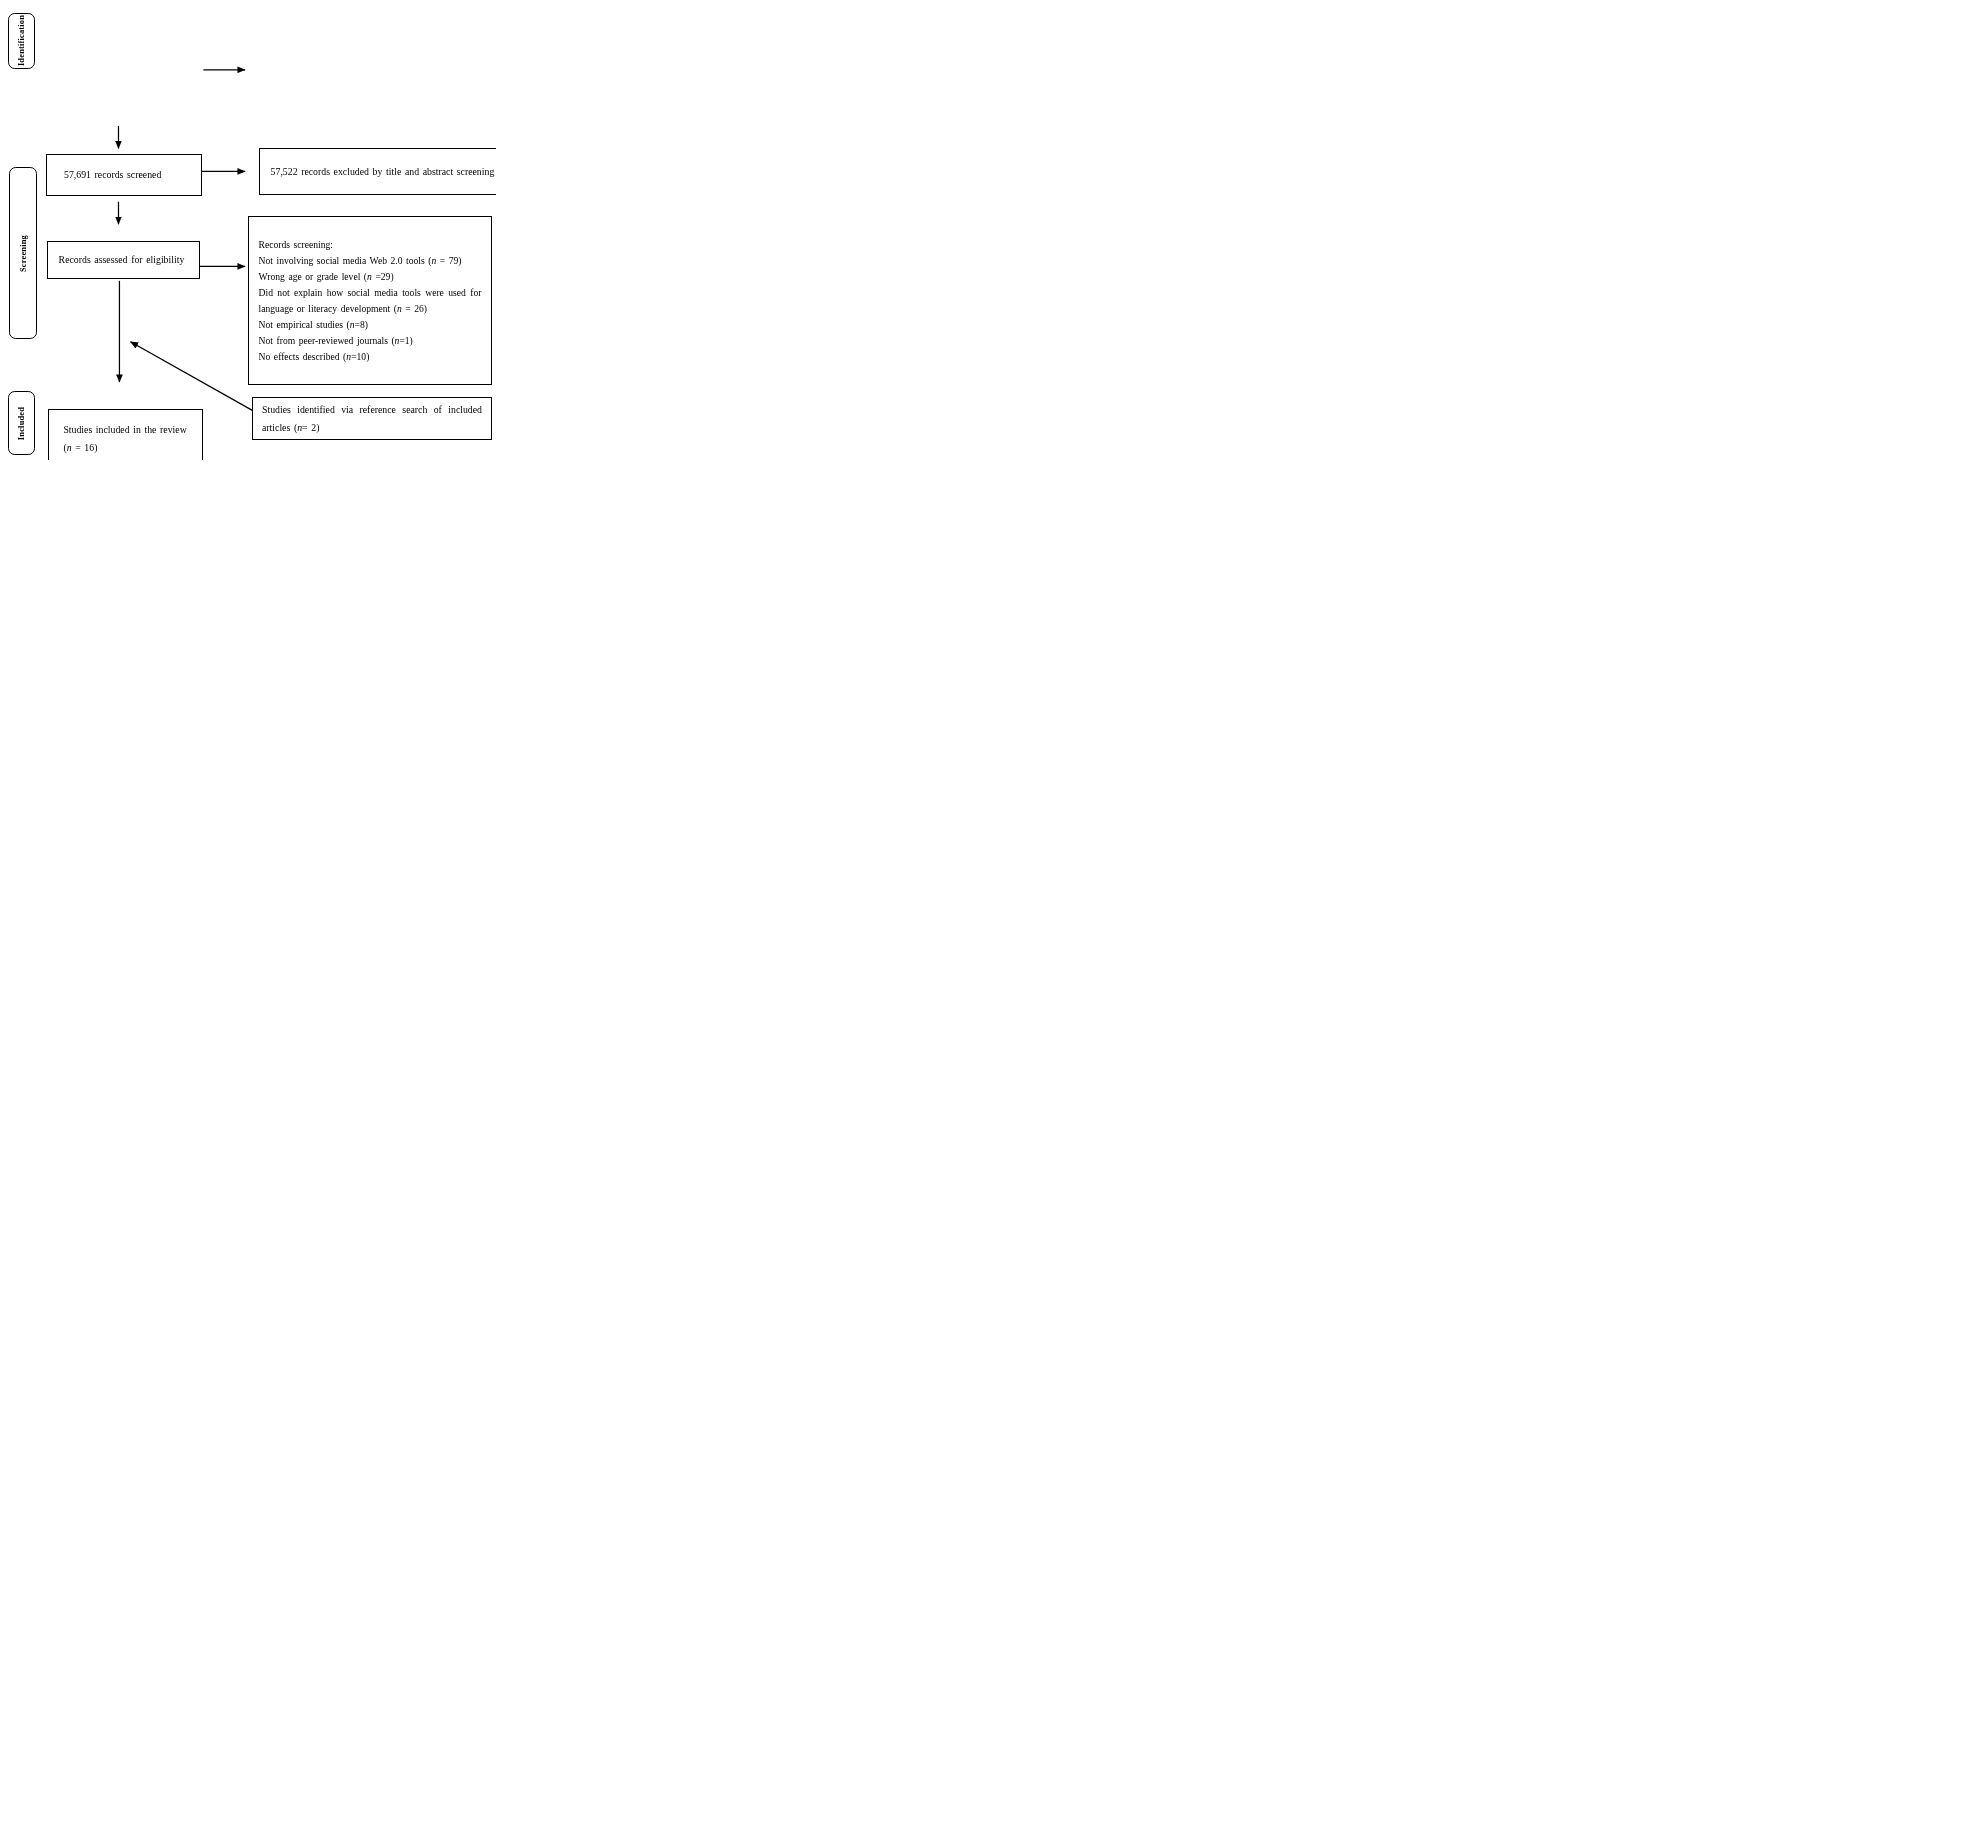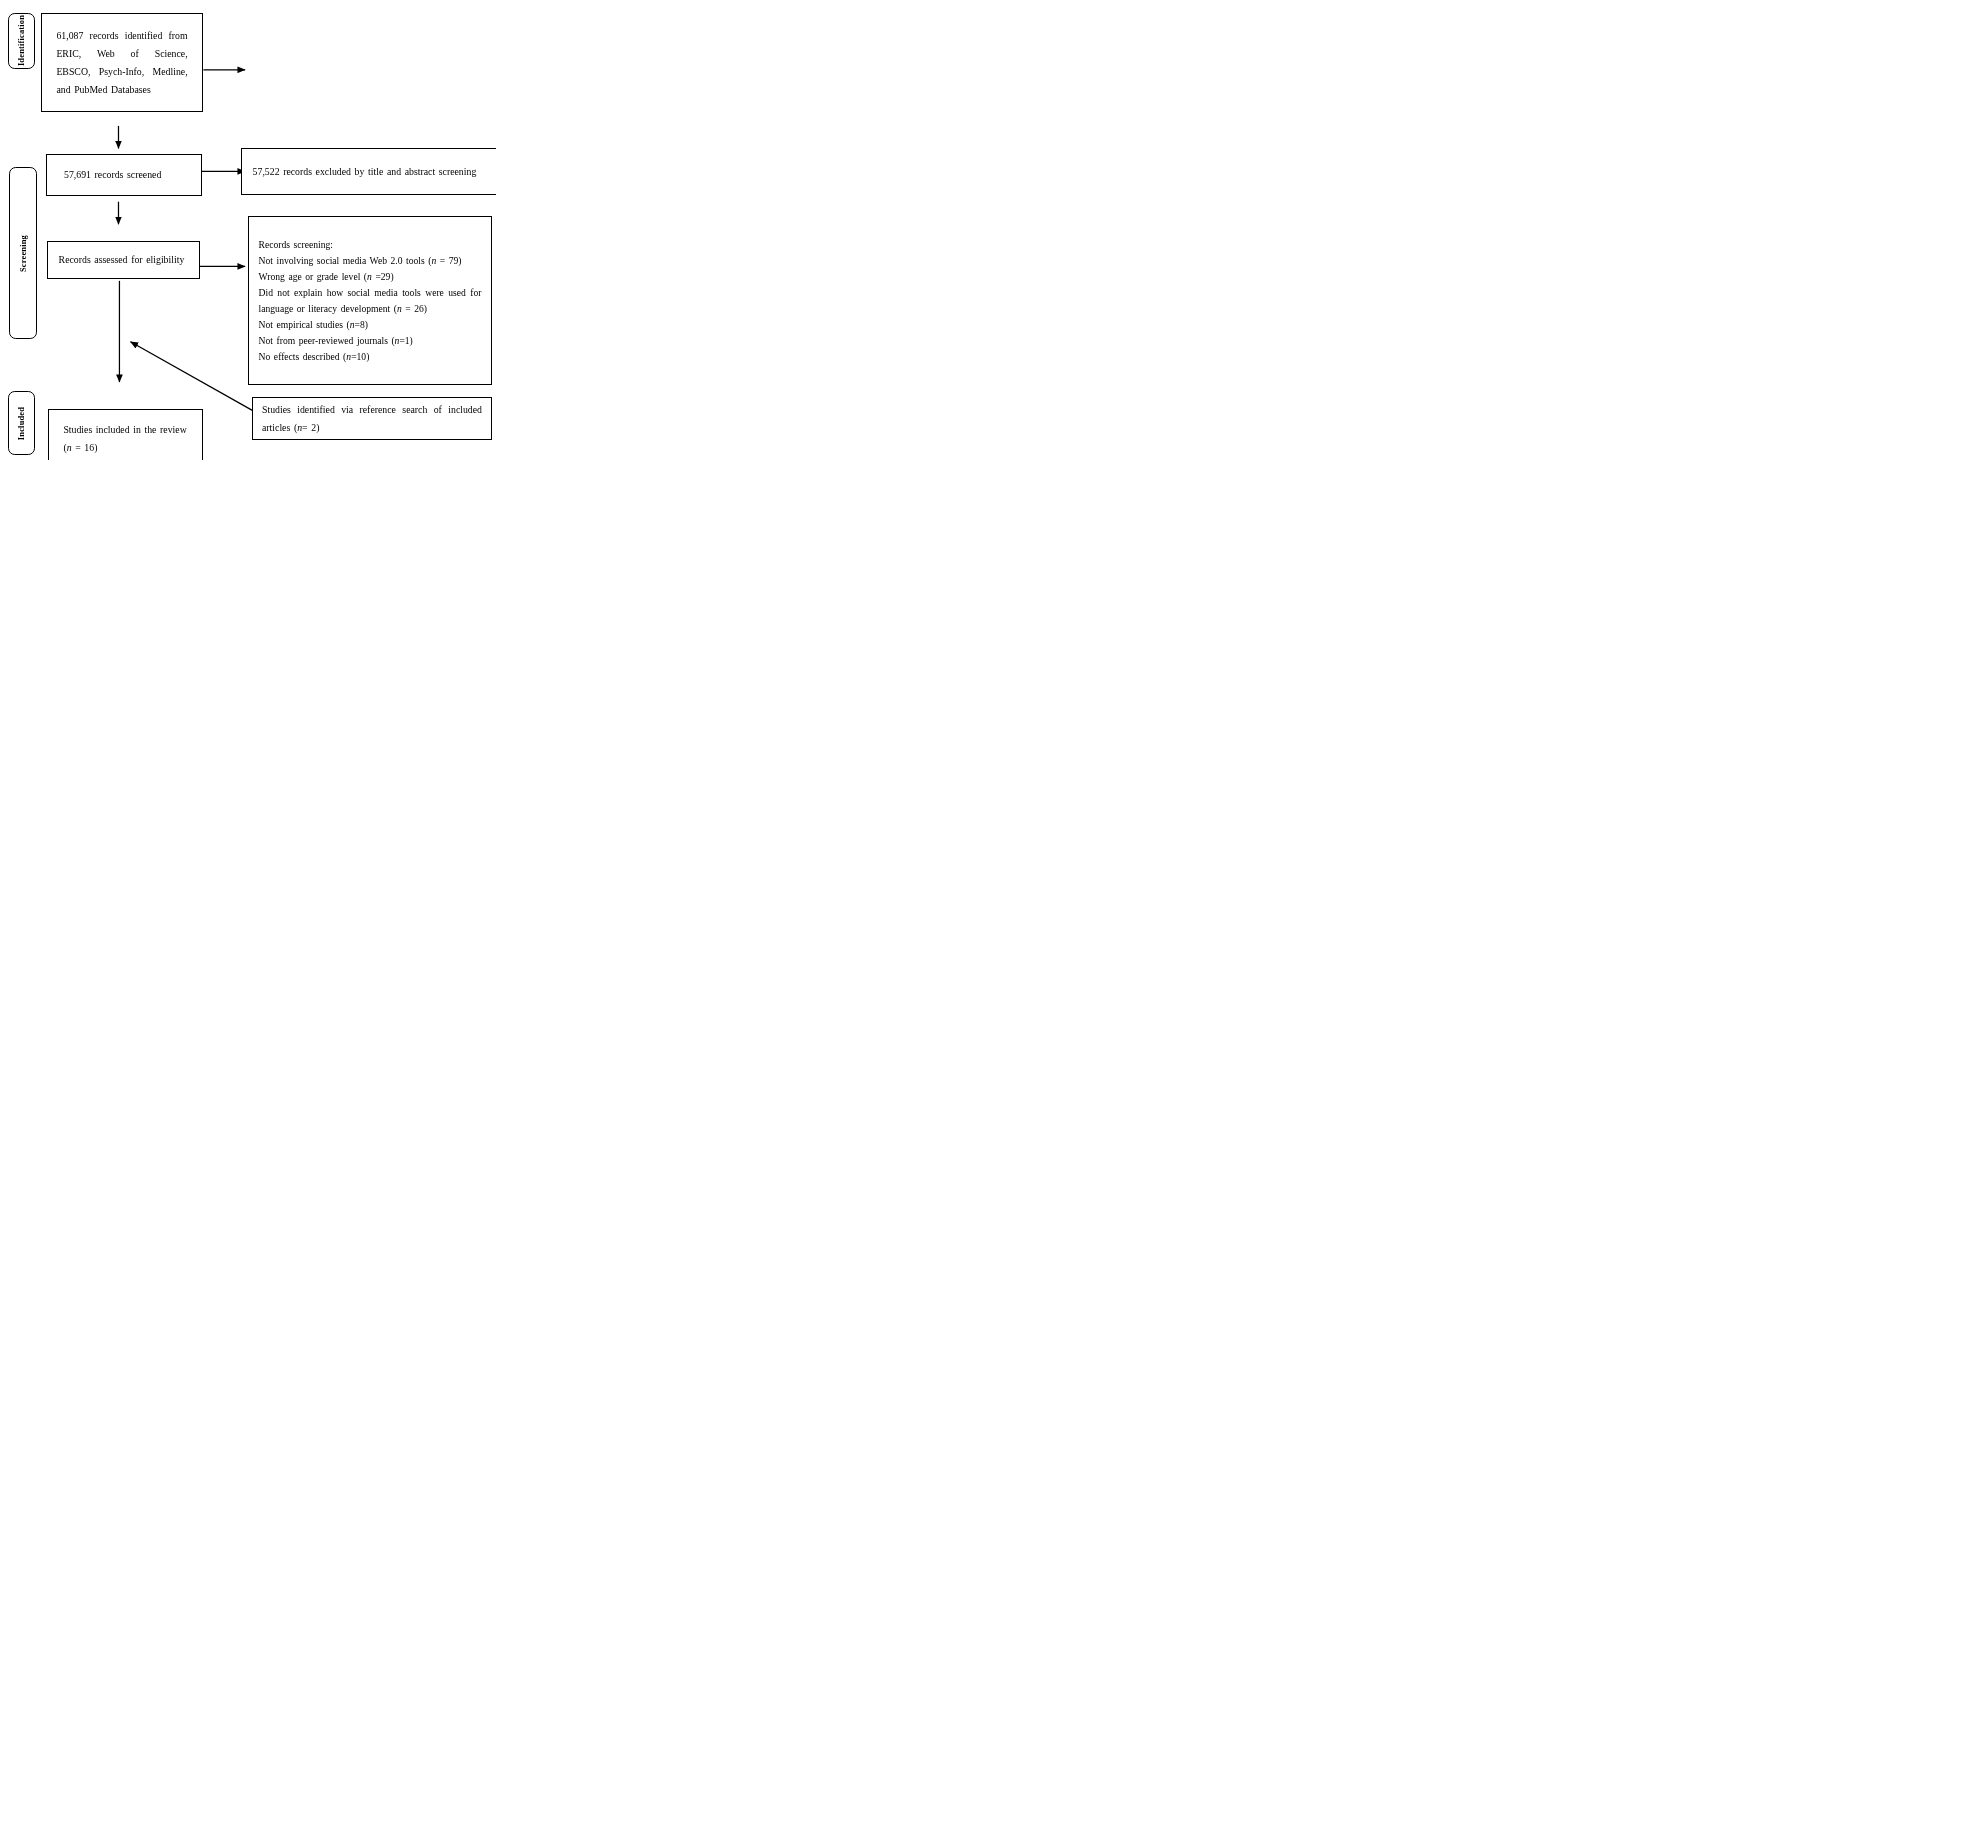--- a/index.html
+++ b/index.html
@@ -30,21 +30,21 @@
     box-sizing:border-box; display:flex; flex-direction:column; justify-content:center;
     font-size:9.8px; line-height:18px; word-spacing:0.12em;
   }
   .box p { margin:0; }
   .just { text-align:justify; text-align-last:left; }
   .item { margin-left:10.6px; }
 
   #box-identified  { left:41px;  top:13.4px;  width:162px; height:99px; padding:0 14.4px; }
   #box-removed     { left:247px; top:13.4px;  width:245px; height:100px; padding:0 9.6px; }
   #box-screened    { left:46px;  top:154px; width:156px; height:42px;  padding:0 17px; }
-  #box-excluded-ta { left:241px; top:148px; width:275px; height:47px;  padding:0 10.6px; }
+  #box-excluded-ta { left:259px; top:148px; width:275px; height:47px;  padding:0 10.6px; }
   #box-assessed    { left:47px;  top:241px; width:153px; height:38px;  padding:0 10.6px; line-height:17.3px; }
   #box-excluded    { left:248px; top:216px; width:244px; height:169px; padding:1.9px 9.6px; font-size:9.6px; line-height:16px; }
   #box-included    { left:48px;  top:397px; width:155px; height:59px; padding:0 14.4px; line-height:17.3px;margin-top:12px; }
   #box-reference   { left:252px; top:397px; width:240px; height:43px; padding:0 9px; }
 </style>
 </head>
 <body>
 
 <div id="canvas">
 
@@ -66,23 +66,20 @@
   <div class="stage" id="stage-identification">
     <span class="rot">Identification</span>
   </div>
   <div class="stage" id="stage-screening">
     <span class="rot">Screening</span>
   </div>
   <div class="stage" id="stage-included">
     <span class="rot">Included</span>
   </div>
 
-  <div class="box" id="box-identified">
-    <p class="just">61,087 records identified from ERIC, Web of Science, EBSCO, Psych-Info, Medline, and PubMed Databases</p>
-  </div>
 
 
   <div class="box" id="box-screened">
     <p>57,691 records screened</p>
   </div>
 
   <div class="box" id="box-excluded-ta">
     <p class="just">57,522 records excluded by title and abstract screening</p>
   </div>
 

